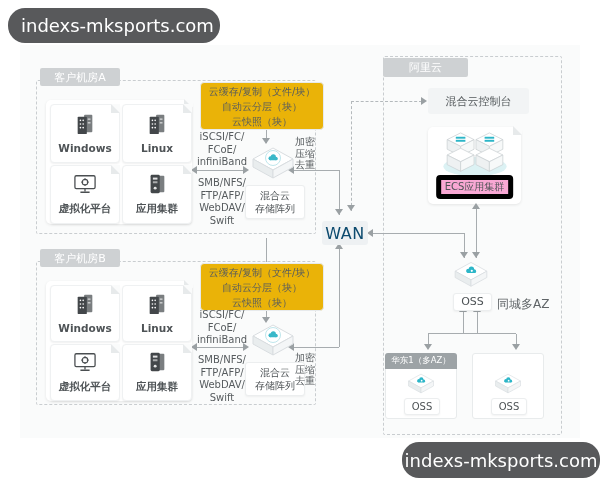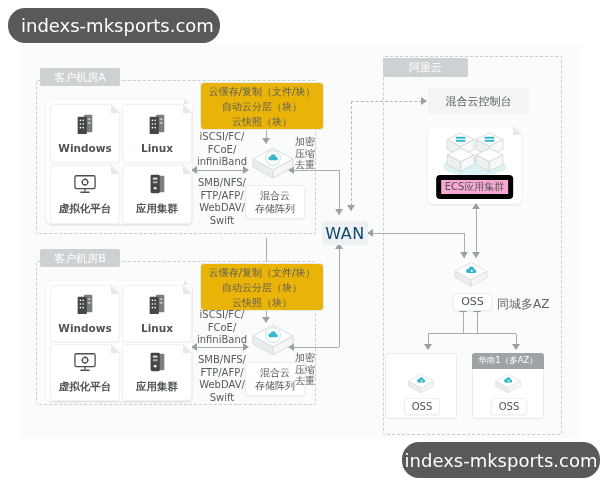--- a/index.html
+++ b/index.html
@@ -317,38 +317,38 @@
         <circle cx="28" cy="13.8" r="2.3"></circle>
         <rect x="18.5" y="12.5" width="12" height="3.8" rx="1.9"></rect>
       </g>
       <circle cx="25" cy="13.5" r="1.4" fill="#fff"></circle>
     </svg>
 </span>
 <div class="iconlabel" style="left:453px;top:293px;width:37px;height:16px;font-size:11px;">OSS</div>
 <span class="note" style="left:497px;top:296px;">同城多AZ</span>
 
 <div class="regionbox" style="left:385px;top:353px;width:70px;height:64px;">
+  <div class="regionhead">华东1（多AZ）</div>
   <span style="position:absolute;left:20px;top:18px;">
     <svg viewBox="0 0 48 44" width="30" height="28">
         <polygon points="24,3 44,14 24,25 4,14" fill="#ffffff" stroke="#d9dde0"></polygon>
         <polygon points="4,14 24,25 24,33 4,22" fill="#e9edee" stroke="#d9dde0"></polygon>
         <polygon points="44,14 24,25 24,33 44,22" fill="#f4f6f7" stroke="#d9dde0"></polygon>
         <g fill="#2db6c8">
           <circle cx="20.5" cy="13.5" r="2.6"></circle>
           <circle cx="24.5" cy="11.5" r="3.4"></circle>
           <circle cx="28" cy="13.8" r="2.3"></circle>
           <rect x="18.5" y="12.5" width="12" height="3.8" rx="1.9"></rect>
         </g>
         <circle cx="25" cy="13.5" r="1.4" fill="#fff"></circle>
       </svg>
   </span>
   <div class="iconlabel" style="left:18px;top:44px;width:34px;height:15px;">OSS</div>
 </div>
 <div class="regionbox" style="left:472px;top:353px;width:70px;height:64px;">
-  <div class="regionhead">华南1（多AZ）</div>
   <span style="position:absolute;left:20px;top:18px;">
     <svg viewBox="0 0 48 44" width="30" height="28">
         <polygon points="24,3 44,14 24,25 4,14" fill="#ffffff" stroke="#d9dde0"></polygon>
         <polygon points="4,14 24,25 24,33 4,22" fill="#e9edee" stroke="#d9dde0"></polygon>
         <polygon points="44,14 24,25 24,33 44,22" fill="#f4f6f7" stroke="#d9dde0"></polygon>
         <g fill="#2db6c8">
           <circle cx="20.5" cy="13.5" r="2.6"></circle>
           <circle cx="24.5" cy="11.5" r="3.4"></circle>
           <circle cx="28" cy="13.8" r="2.3"></circle>
           <rect x="18.5" y="12.5" width="12" height="3.8" rx="1.9"></rect>

